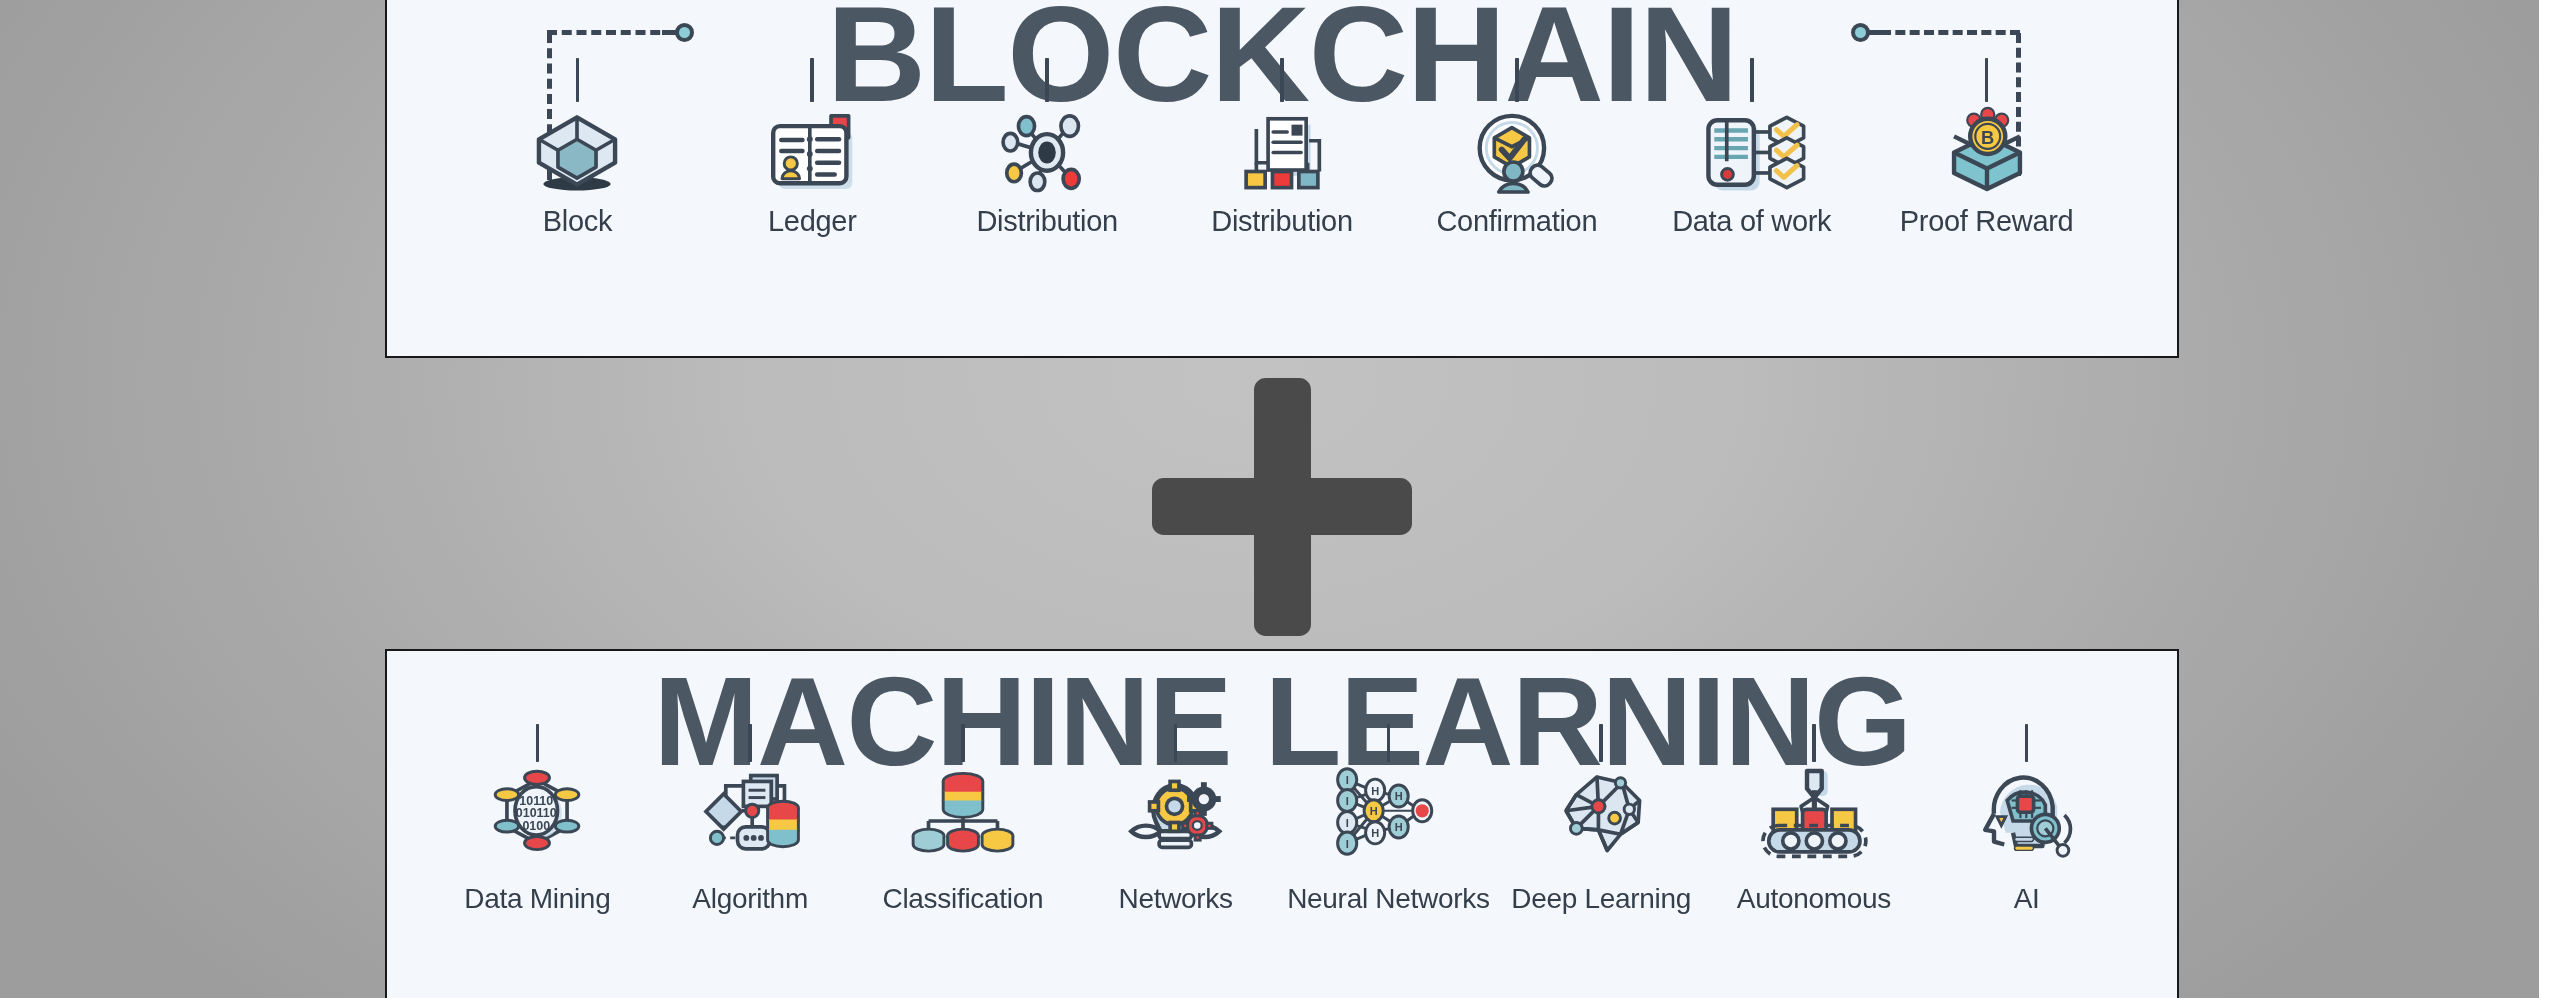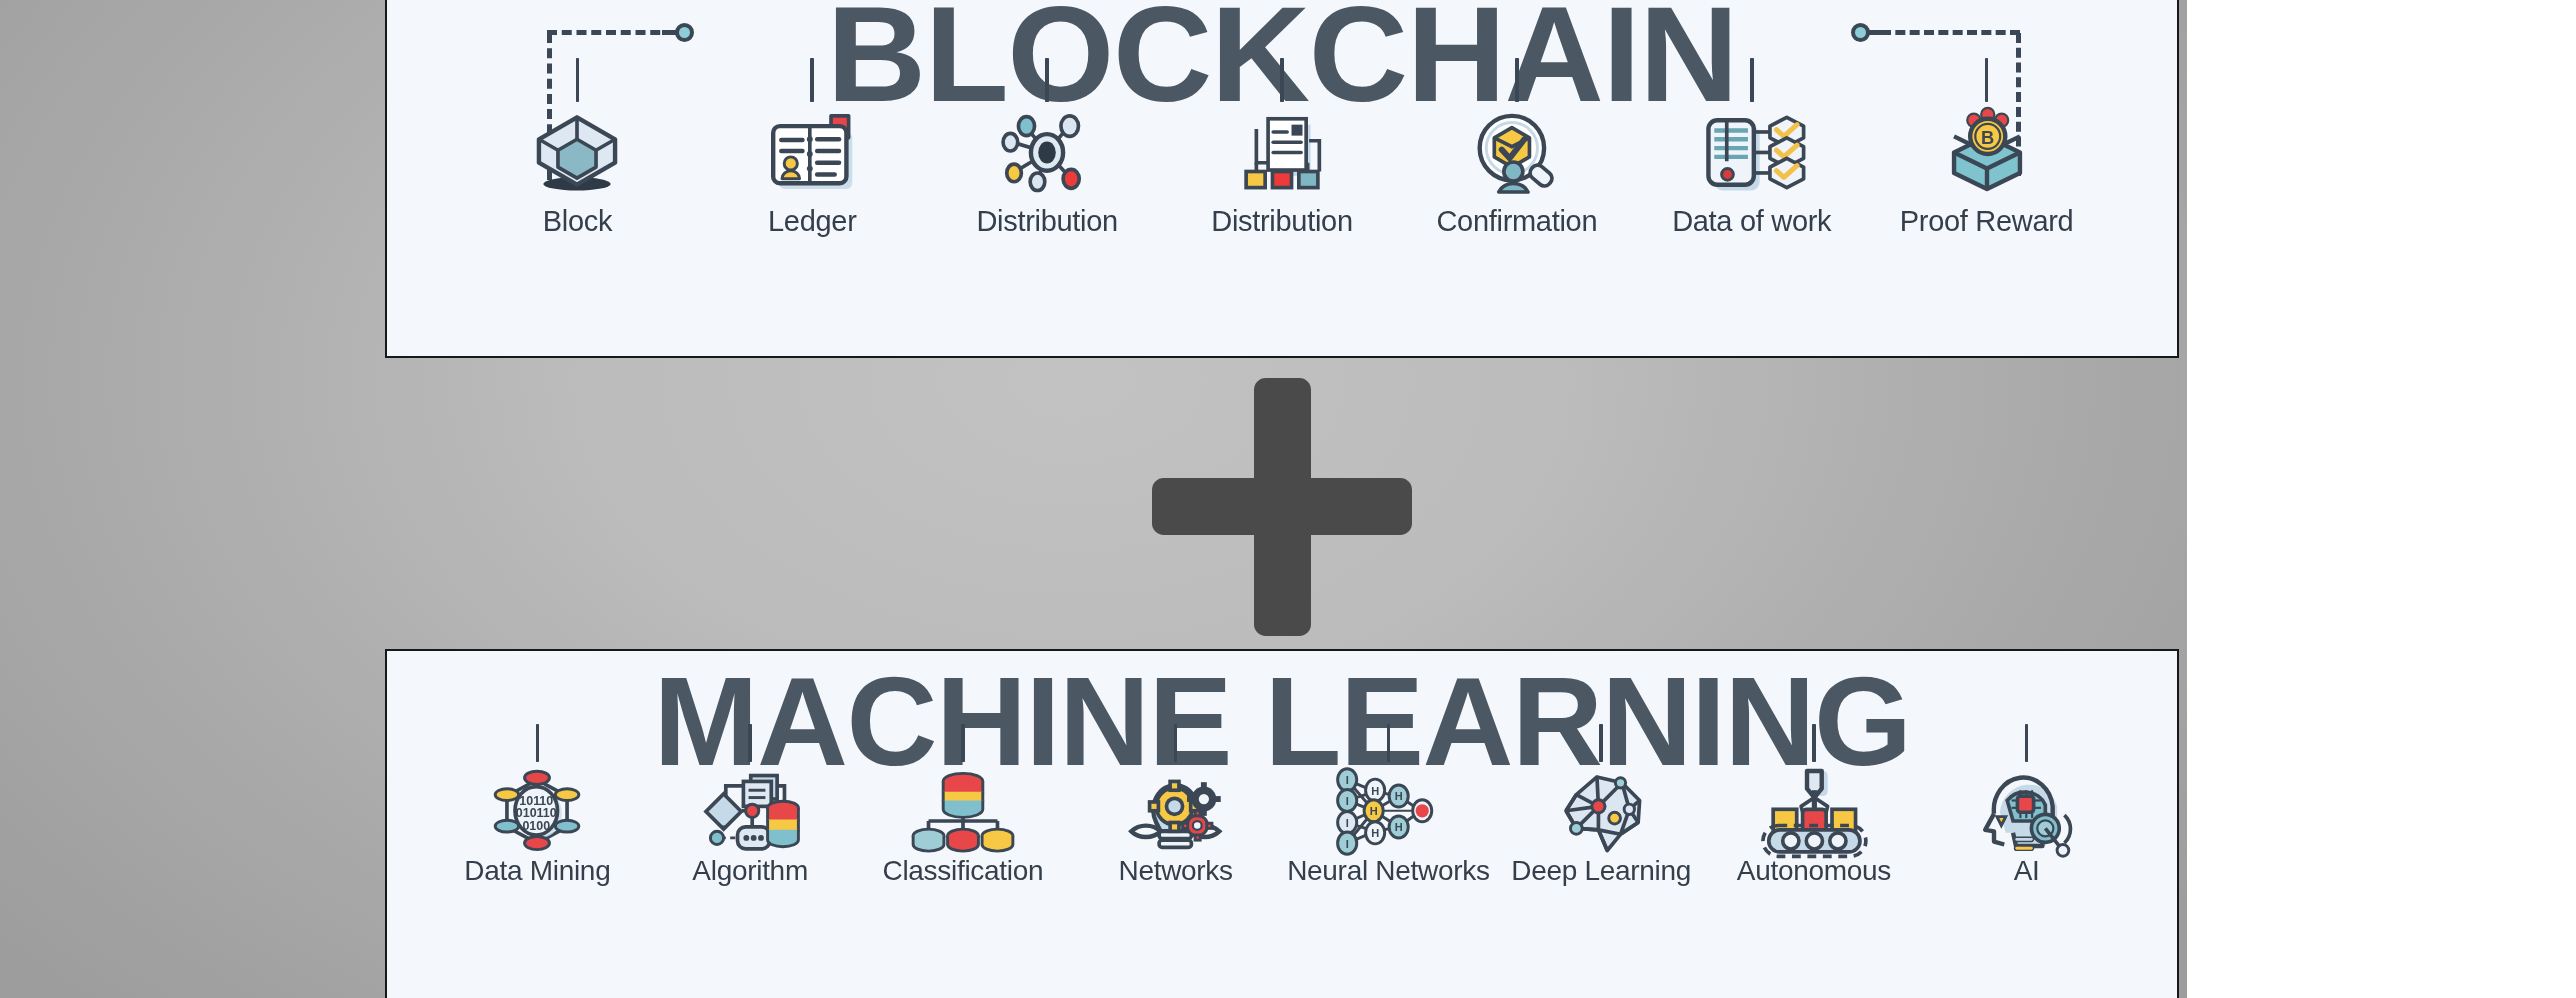--- a/index.html
+++ b/index.html
@@ -2,21 +2,21 @@
 <html style="font-size:11.7px"><head>
 <meta charset="utf-8">
 <style>
   html,body{margin:0;padding:0;}
   body{
     width:2576px;height:999px;overflow:hidden;
     font-family:"Liberation Sans","DejaVu Sans",sans-serif;
     background:#ffffff;
   }
   #stage{
-    position:relative;width:2187px;height:999px;
+    position:relative;width:2539px;height:999px;
     background:
       radial-gradient(ellipse 1393px 880px at 49% 38%, #c2c2c2 0%, #bcbcbc 34%, #ababab 68%, #9d9d9d 100%);
   }
 
   
   .panel{
     position:absolute;
     background:#f4f7fc;
     border:2.2px solid #17181a;
     box-sizing:border-box;
@@ -59,21 +59,21 @@
   }
 
   #items-blockchain{ top:62px; }
   #items-blockchain .stem{ height:44px;margin-bottom:8.8px; }
   #items-blockchain .icon-box{ height:81px; }
   #items-blockchain .label{ font-size:29px;margin-top:13.2px; }
 
   #items-ml{ top:73px; }
   #items-ml .stem{ height:38px;margin-bottom:8.8px; }
   #items-ml .icon-box{ height:84px; }
-  #items-ml .label{ font-size:28px;margin-top:0;text-align:right; }
+  #items-ml .label{ font-size:28px;margin-top:28px;text-align:right; }
 
   
   #plus-sign{
     position:absolute;left:1152px;top:378px;width:260px;height:258px;
   }
   #plus-sign .bar{ position:absolute;background:#4a4a4a;border-radius:11.7px; }
   #plus-sign .bar-v{ left:102px;top:0;width:57px;height:258px; }
   #plus-sign .bar-h{ left:0;top:100px;width:260px;height:57px; }
 
   svg{ display:block; overflow:visible; }

